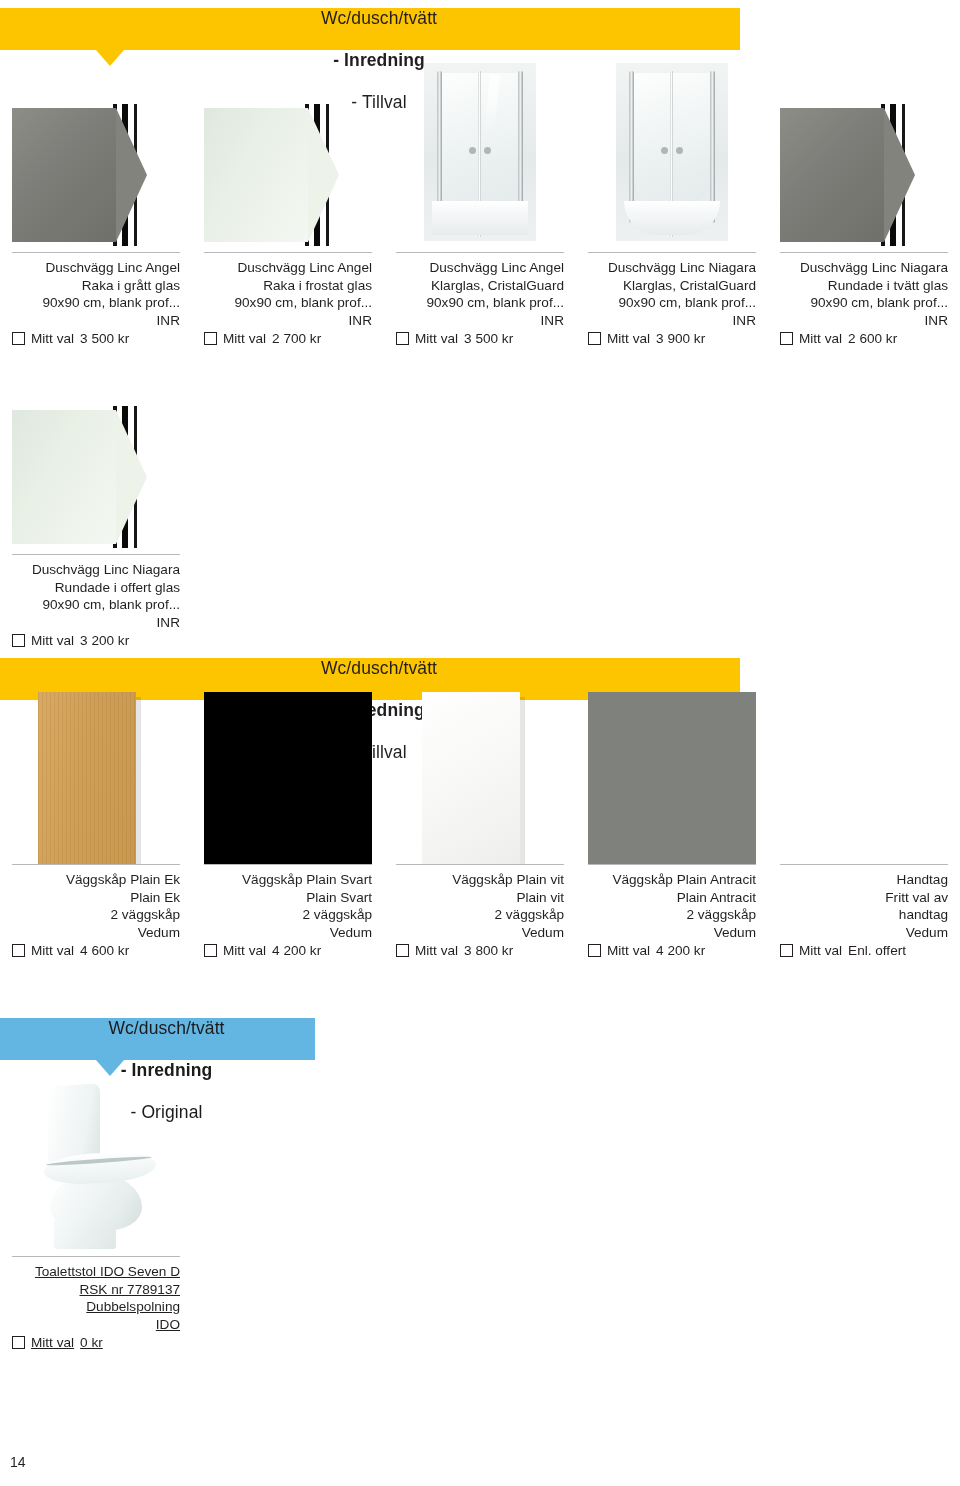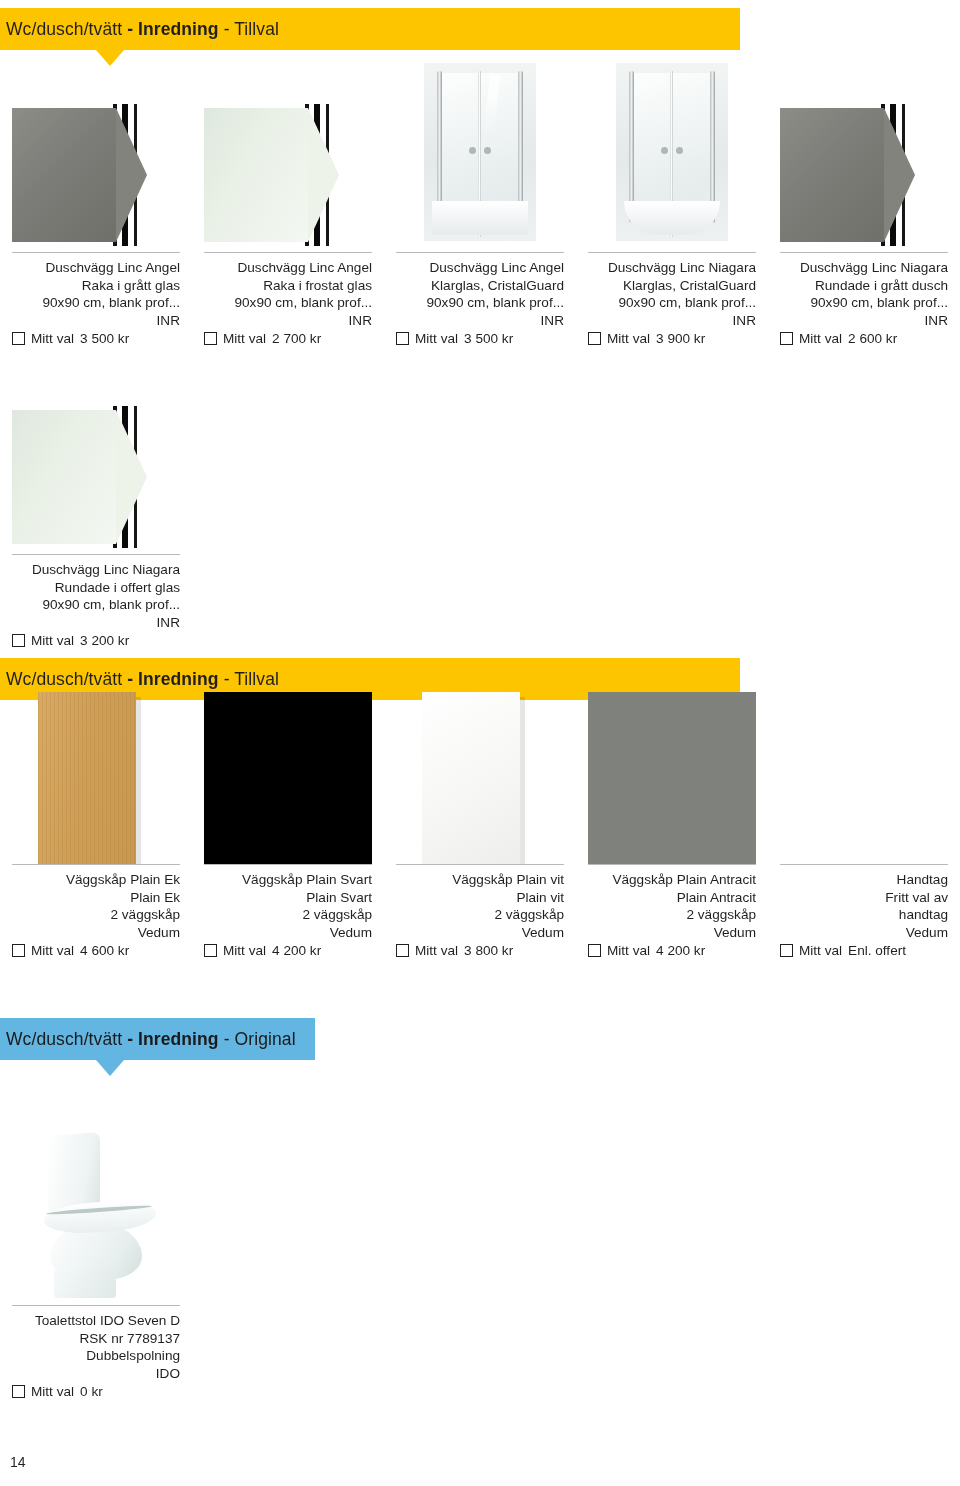--- a/index.html
+++ b/index.html
@@ -15,25 +15,26 @@
   }
   .page{position:relative;width:960px;height:1486px;}
 
   
   .banner{
     position:absolute;
     left:0;
     height:42px;
     display:flex;
     align-items:center;
-    padding-left:6px;
+    padding-left:18px;
     box-sizing:border-box;
     font-size:17.5px;
     letter-spacing:.1px;
     white-space:nowrap;
+    flex-direction:column;
   }
   .banner .b-strong{font-weight:bold;}
   .banner-yellow{background:#fdc400;color:#231f20;}
   .banner-blue{background:#63b5e2;color:#1b1b1b;}
   .banner .tail{
     position:absolute;
     left:96px;
     top:42px;
     width:0;height:0;
     border-left:14px solid transparent;
@@ -323,21 +324,21 @@
         <div class="glass-wrap">
           <div class="profile p1"></div>
             <div class="profile p2"></div>
             <div class="profile p3"></div>
           <div class="glass-pane glass-gray"></div>
         </div>
       </div>
       <div class="rule"></div>
       <div class="info">
         <div>Duschvägg Linc Niagara</div>
-        <div>Rundade i grått dusch</div>
+        <div>Rundade i tvätt glas</div>
         <div>90x90 cm, blank prof...</div>
         <div>INR</div>
         <div class="choice">
           <span class="checkbox"></span>
           <span class="choice-label">Mitt val</span>
           <span class="price">2 600 kr</span>
         </div>
       </div>
     </div>
 
@@ -473,21 +474,21 @@
       </div>
     </div>
 
   </div>
 
   <div class="banner banner-blue" style="top:1018px;width:315px;">
     <span>Wc/dusch/tvätt</span>&nbsp;<span class="b-strong">- Inredning</span>&nbsp;<span>- Original</span>
     <span class="tail tail-blue"></span>
   </div>
 
-  <div class="row" style="top:1127px;">
+  <div class="row" style="top:1078px;text-decoration:underline;">
     <div class="cell">
       <div class="thumb" style="height:178px;">
         <div class="toilet" style="margin-left:6px;">
           <div class="cistern"></div>
           <div class="bowl"></div>
           <div class="seat"></div>
           <div class="seatline"></div>
           <div class="foot"></div>
         </div>
       </div>

